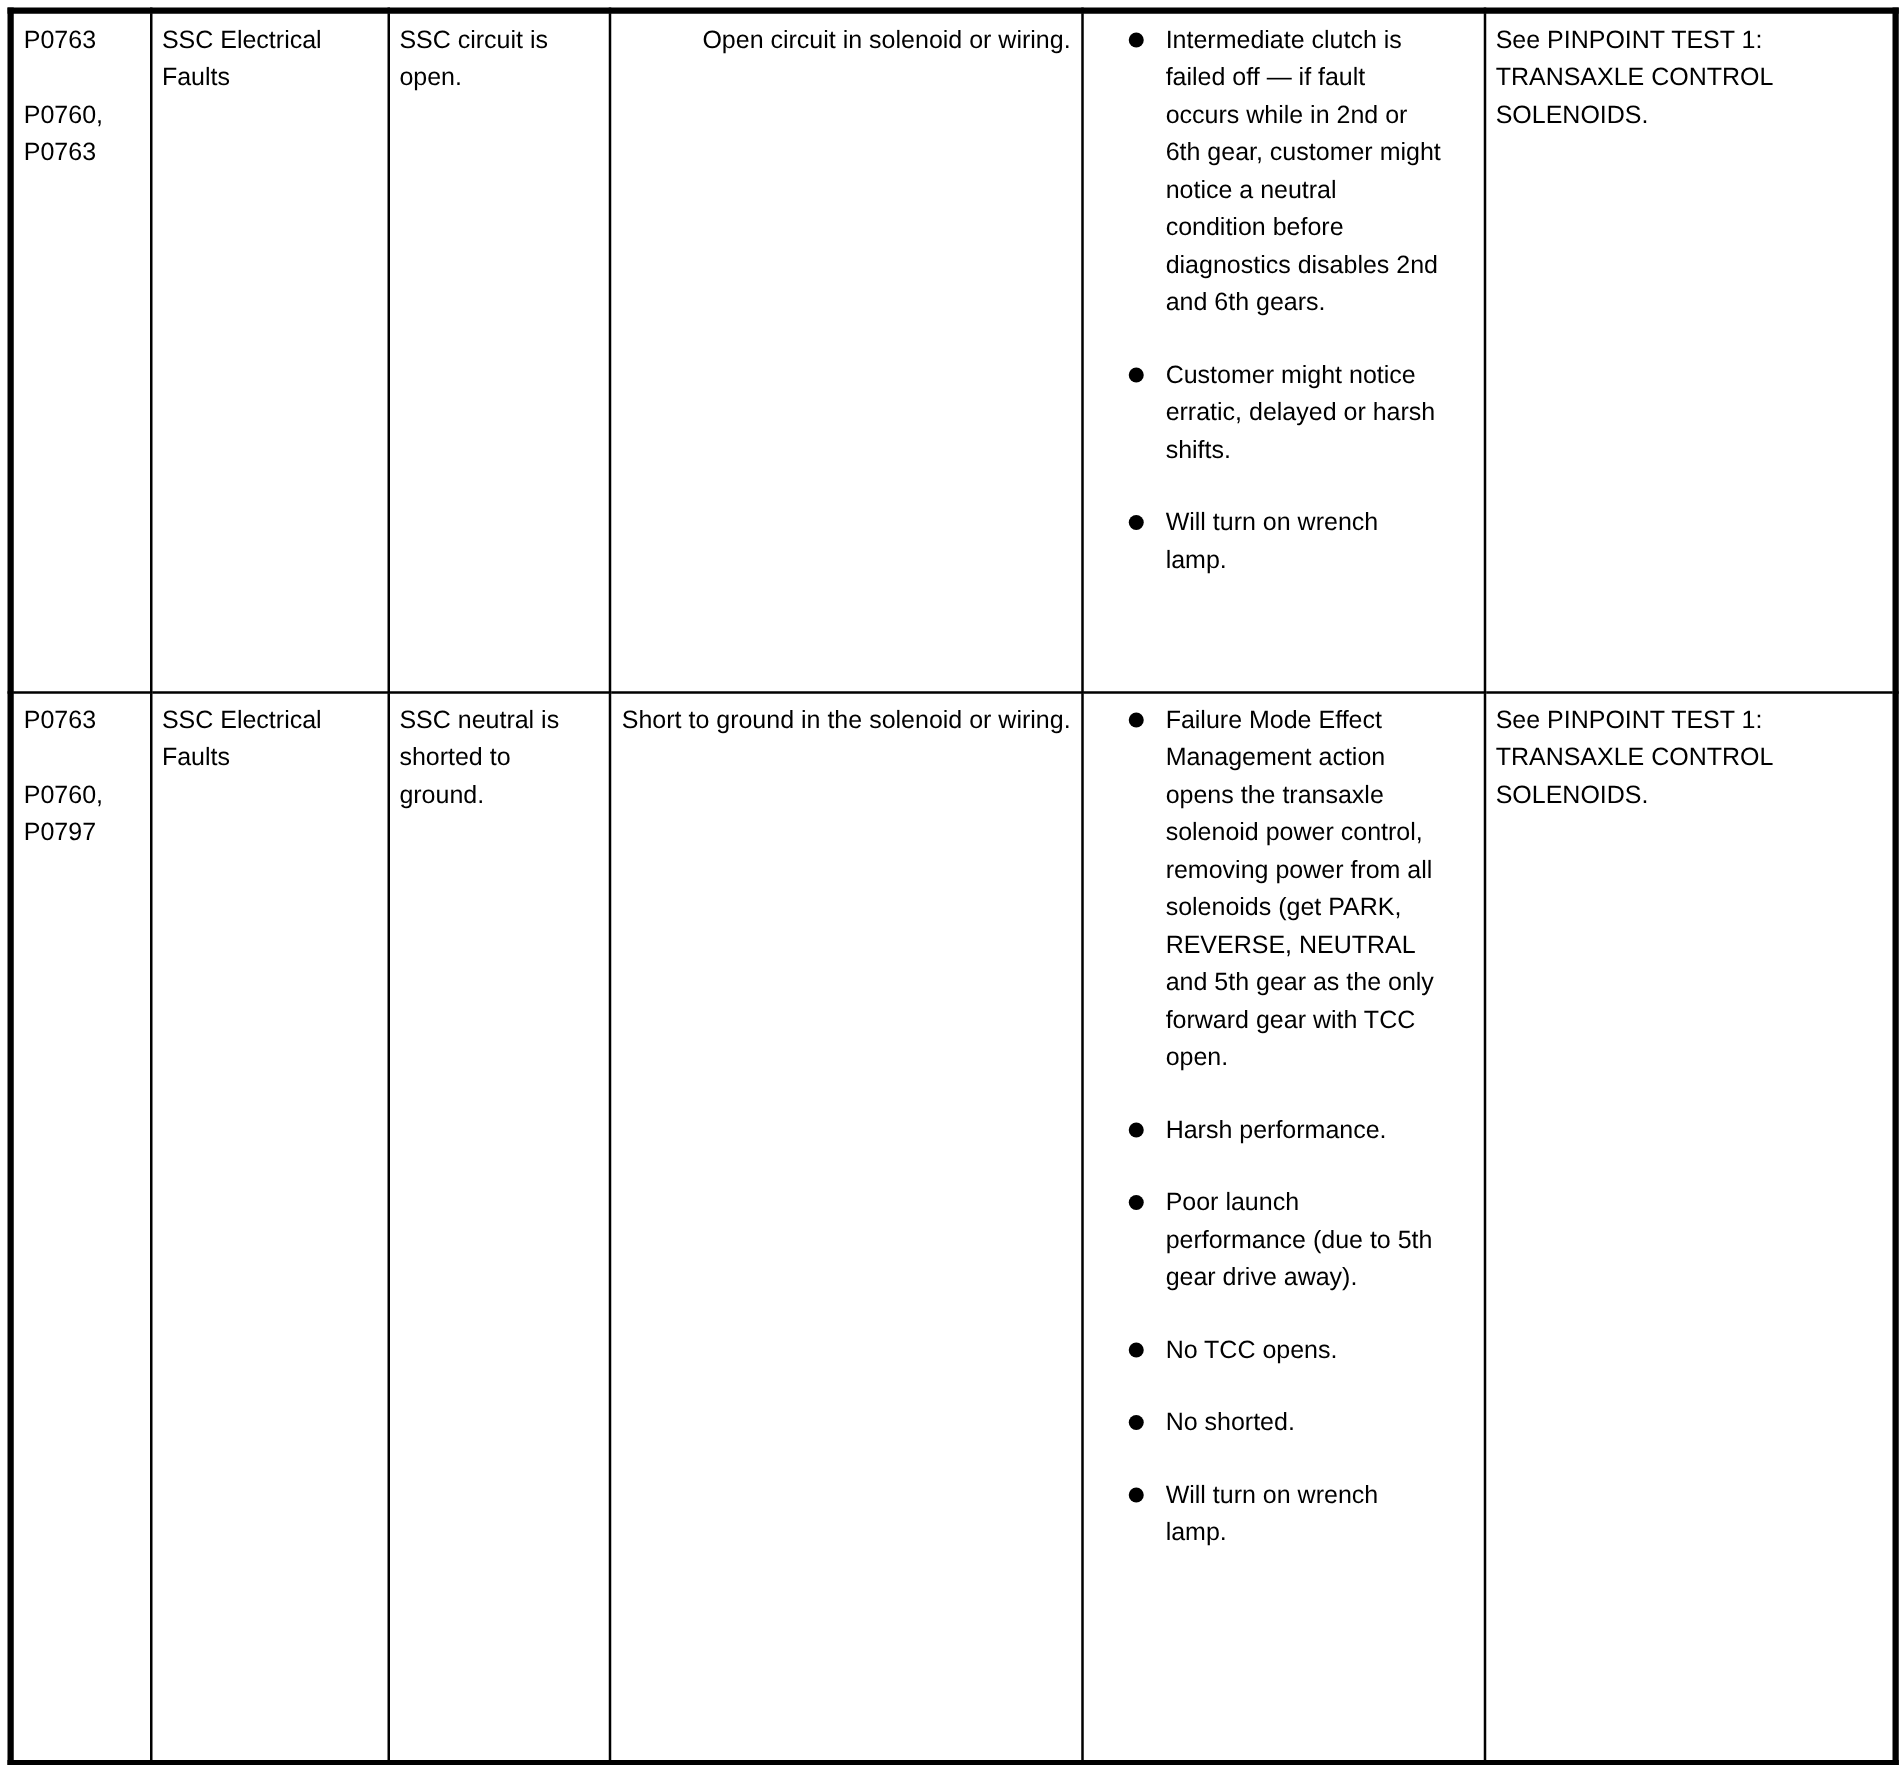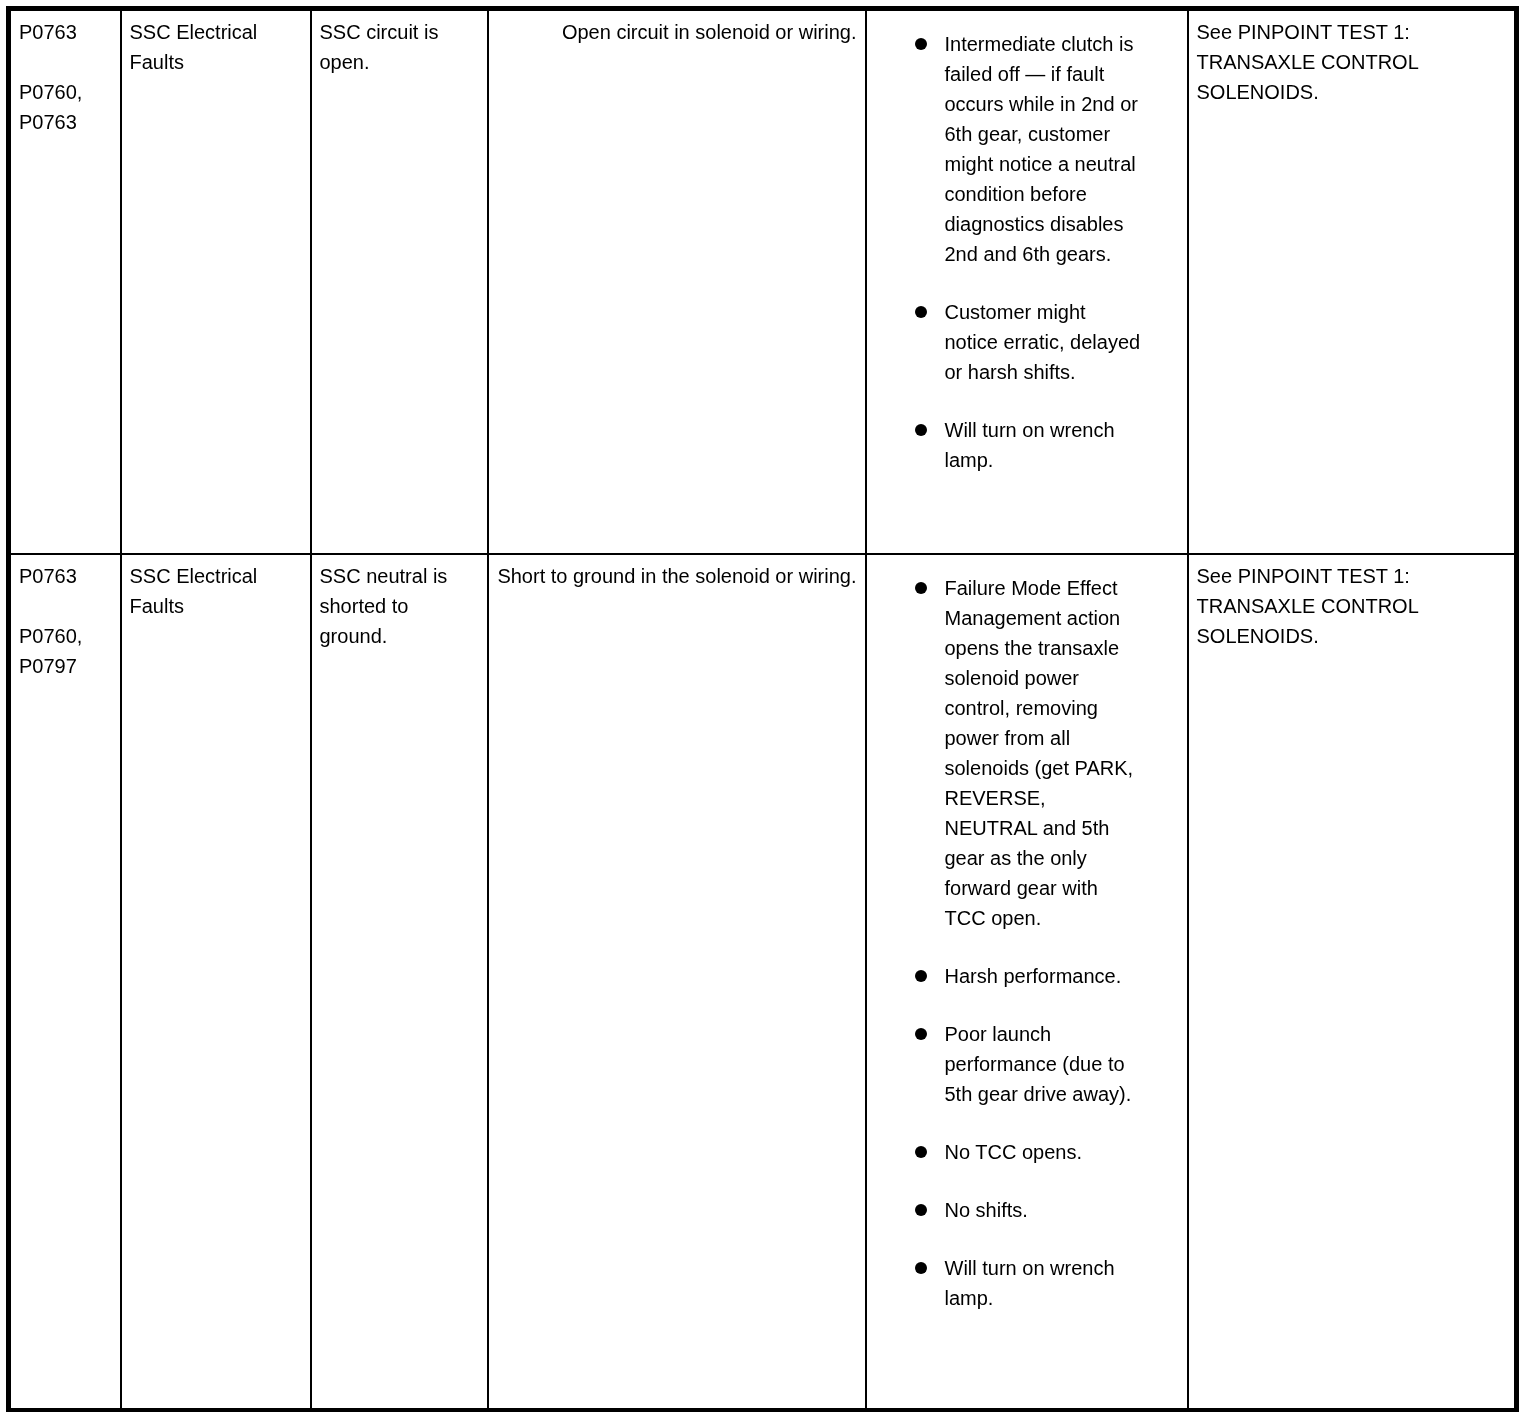--- a/index.html
+++ b/index.html
@@ -40,21 +40,21 @@
   }
   td.cell-symptoms {
     padding: 8px 0 6px 0;
   }
   td.cell-cause {
     padding-right: 40px;
     text-align: right;
   }
   ul.symptoms-list {
     list-style: none;
-    margin: 12px;
+    margin: 0;
     padding: 0;
   }
   ul.symptoms-list li {
     position: relative;
     padding-left: 58px;
     padding-right: 24px;
     margin-bottom: 28px;
   }
   ul.symptoms-list li:last-child {
     margin-bottom: 0;
@@ -108,21 +108,21 @@
 P0797</td>
     <td class="cell-description">SSC Electrical Faults</td>
     <td class="cell-condition">SSC neutral is shorted to ground.</td>
     <td class="cell-cause">Short to ground in the solenoid or wiring.</td>
     <td class="cell-symptoms">
       <ul class="symptoms-list">
               <li><span class="bullet"></span><span class="symptom-text">Failure Mode Effect Management action opens the transaxle solenoid power control, removing power from all solenoids (get PARK, REVERSE, NEUTRAL and 5th gear as the only forward gear with TCC open.</span></li>
               <li><span class="bullet"></span><span class="symptom-text">Harsh performance.</span></li>
               <li><span class="bullet"></span><span class="symptom-text">Poor launch performance (due to 5th gear drive away).</span></li>
               <li><span class="bullet"></span><span class="symptom-text">No TCC opens.</span></li>
-              <li><span class="bullet"></span><span class="symptom-text">No shifts.</span></li>
+              <li><span class="bullet"></span><span class="symptom-text">No shorted.</span></li>
               <li><span class="bullet"></span><span class="symptom-text">Will turn on wrench lamp.</span></li>
             </ul>
     </td>
     <td class="cell-action">See PINPOINT TEST 1: TRANSAXLE CONTROL SOLENOIDS.</td>
   </tr>
       </tbody>
   </table>
 </div>
 
 </body></html>

